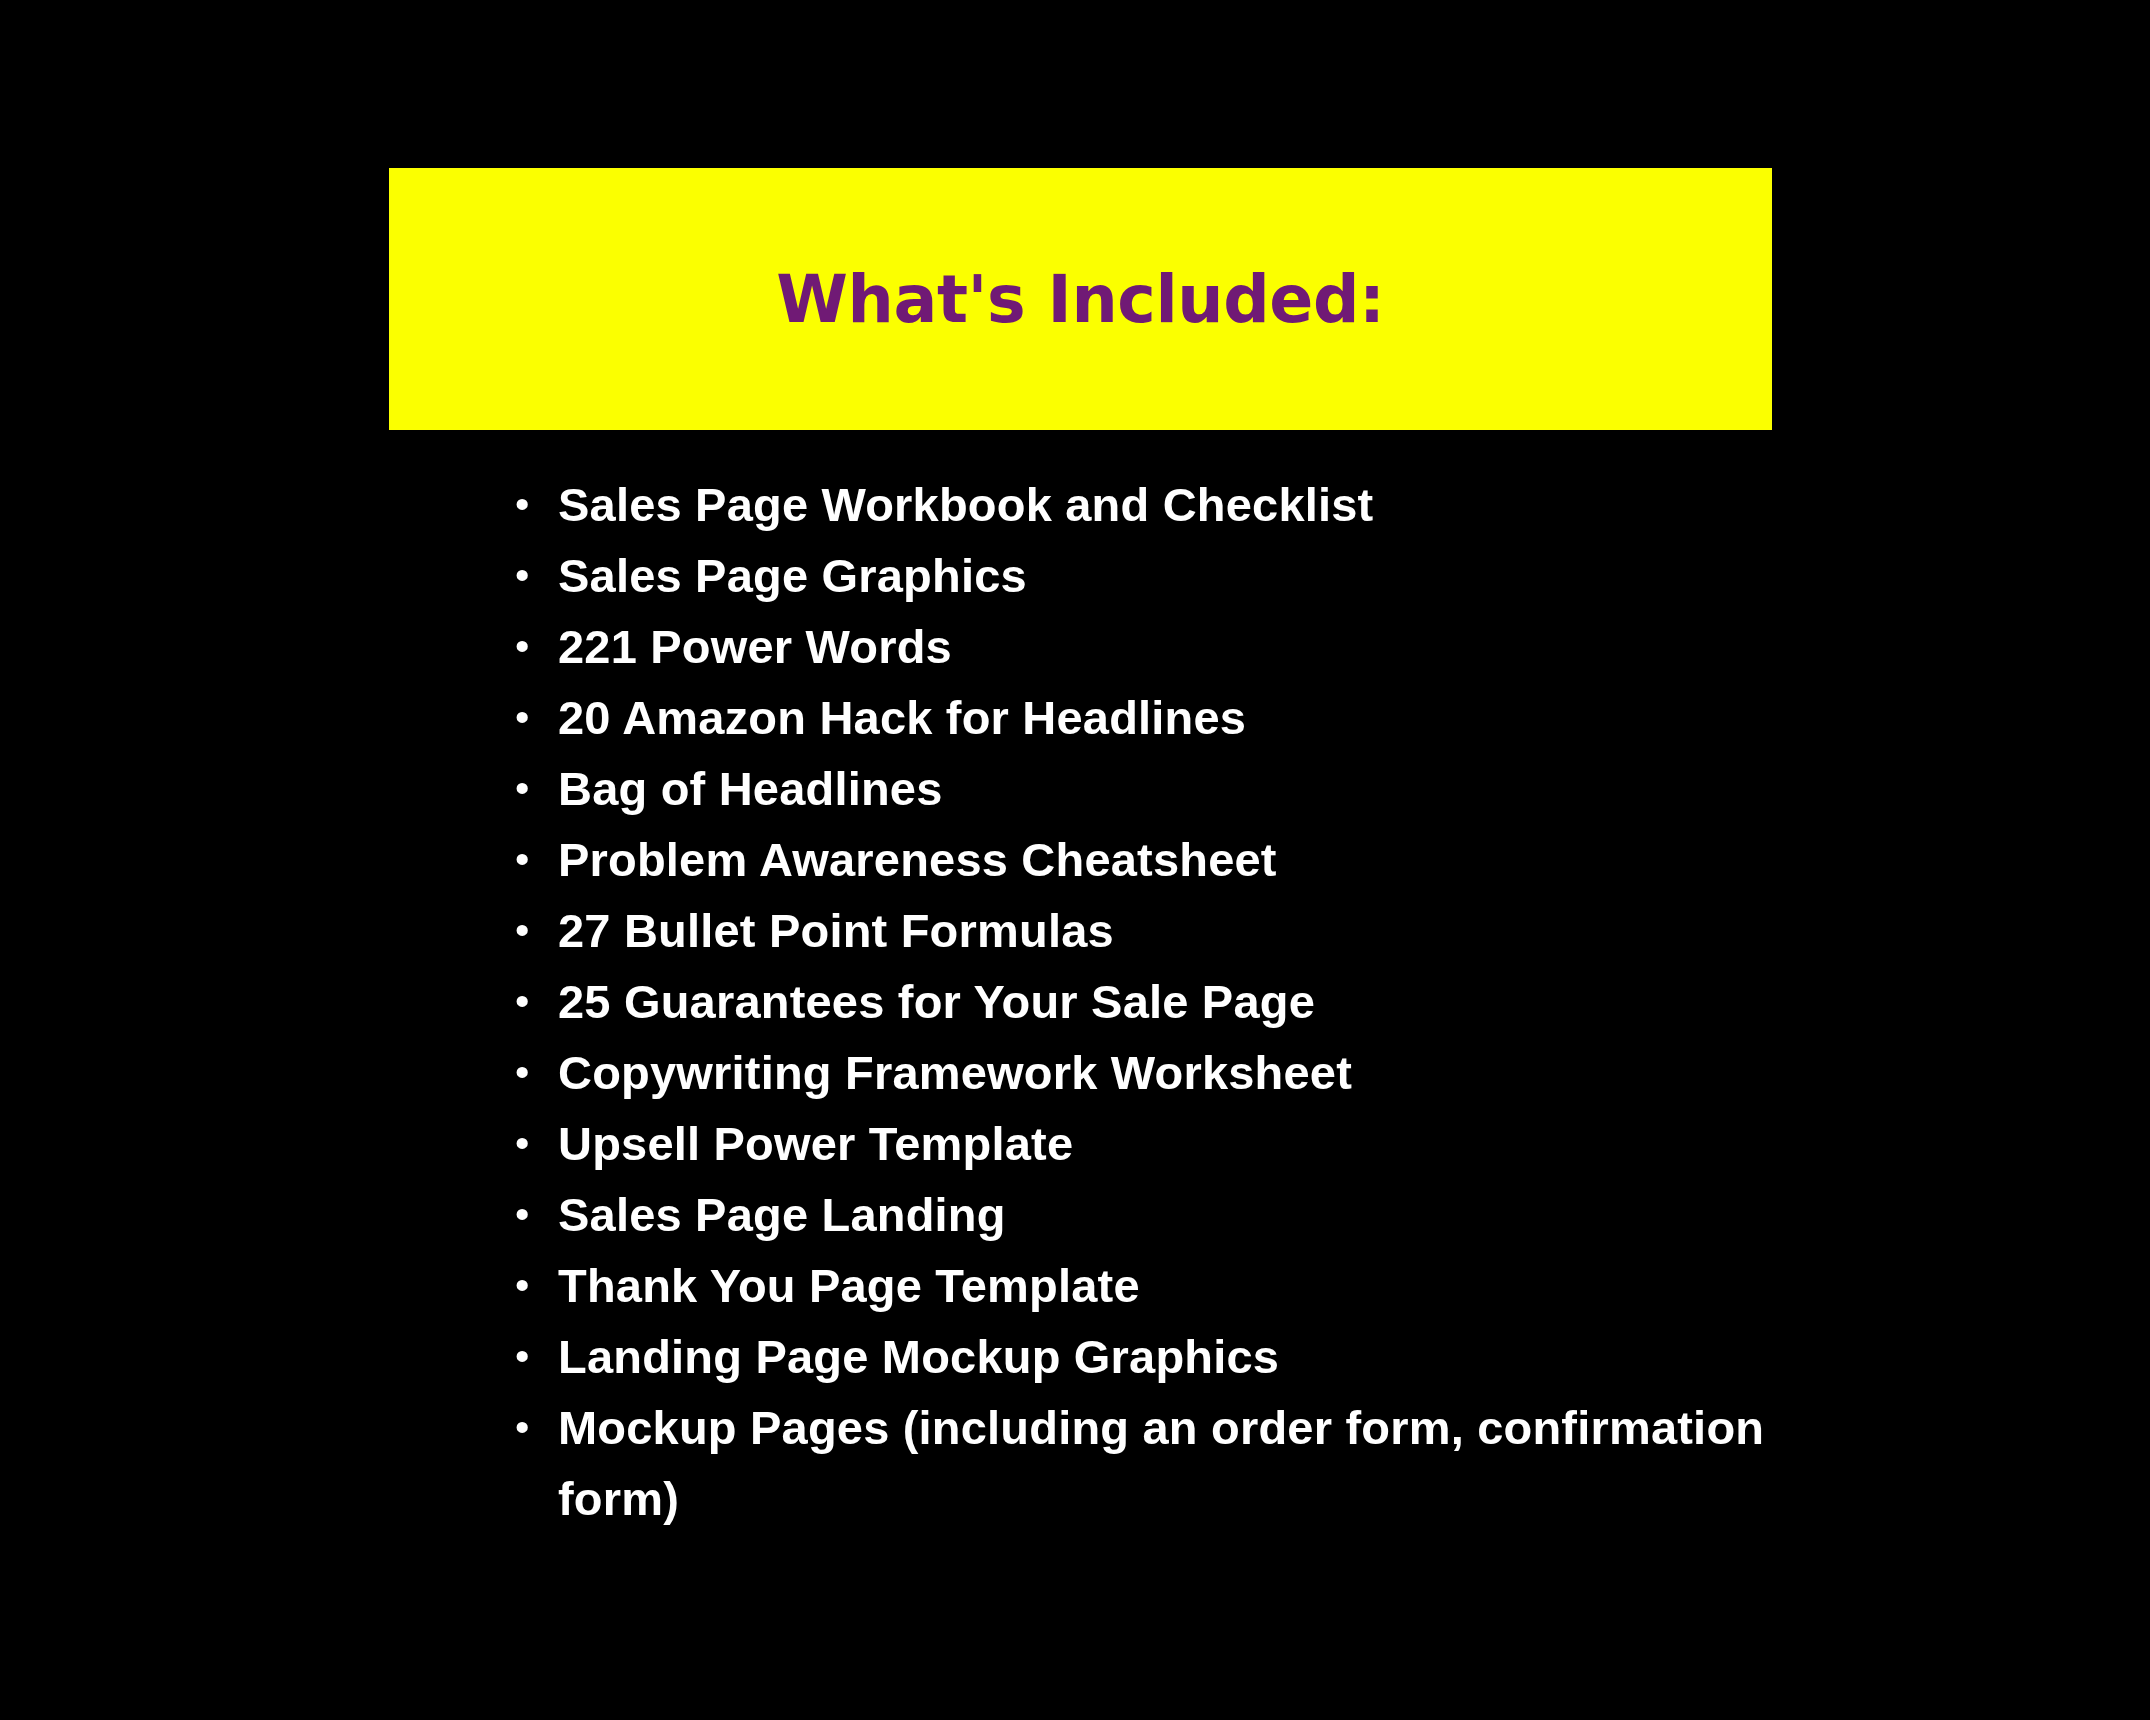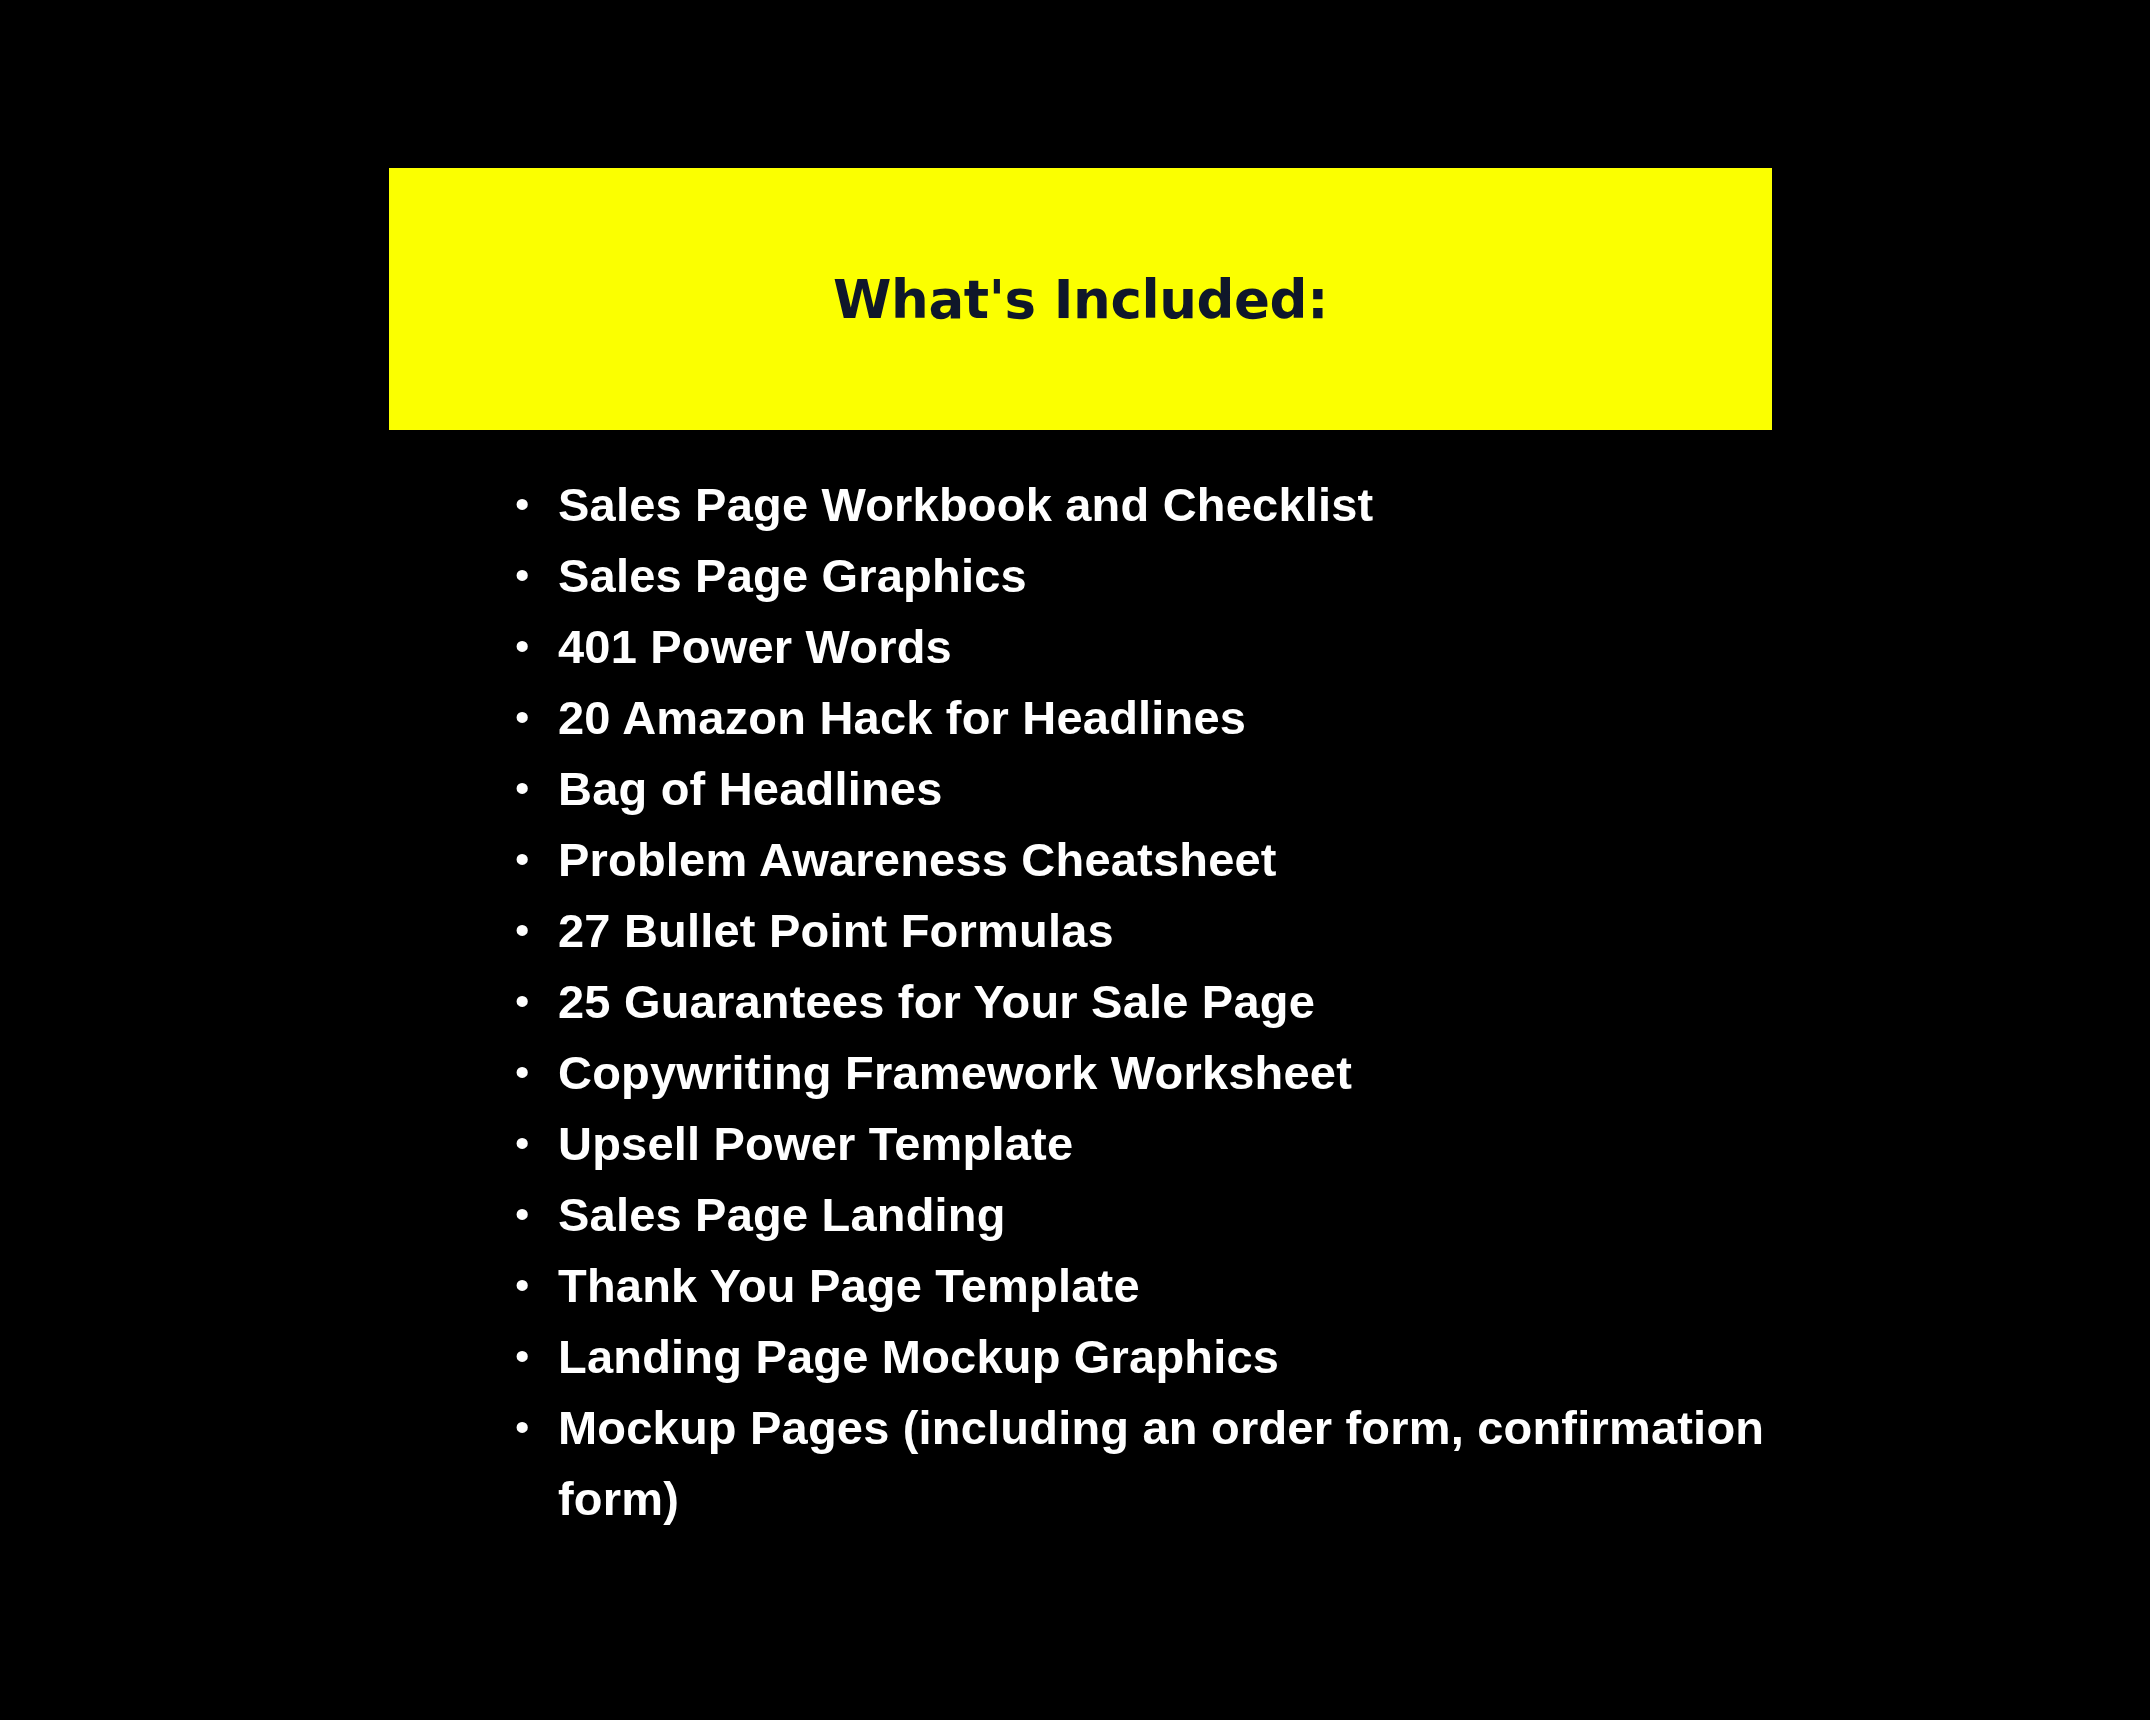--- a/index.html
+++ b/index.html
@@ -28,23 +28,23 @@
     width: 1383px;
     height: 262px;
     background: #FBFF00;
     display: flex;
     align-items: center;
     justify-content: center;
   }
   .title-text {
     font-family: "DejaVu Sans", sans-serif;
     font-weight: bold;
-    font-size: 53px;
+    font-size: 65px;
     line-height: 1;
-    color: #0f172a;
+    color: #701a75;
     letter-spacing: -0.4px;
     text-align: center;
     white-space: nowrap;
   }
   .list-wrap {
     position: absolute;
     left: 508px;
     top: 469px;
     width: 1291px;
   }
@@ -90,21 +90,21 @@
       <li>
         <span class="bullet">•</span>
         <span class="txt">Sales Page Workbook and Checklist</span>
       </li>
       <li>
         <span class="bullet">•</span>
         <span class="txt">Sales Page Graphics</span>
       </li>
       <li>
         <span class="bullet">•</span>
-        <span class="txt">401 Power Words</span>
+        <span class="txt">221 Power Words</span>
       </li>
       <li>
         <span class="bullet">•</span>
         <span class="txt">20 Amazon Hack for Headlines</span>
       </li>
       <li>
         <span class="bullet">•</span>
         <span class="txt">Bag of Headlines</span>
       </li>
       <li>

